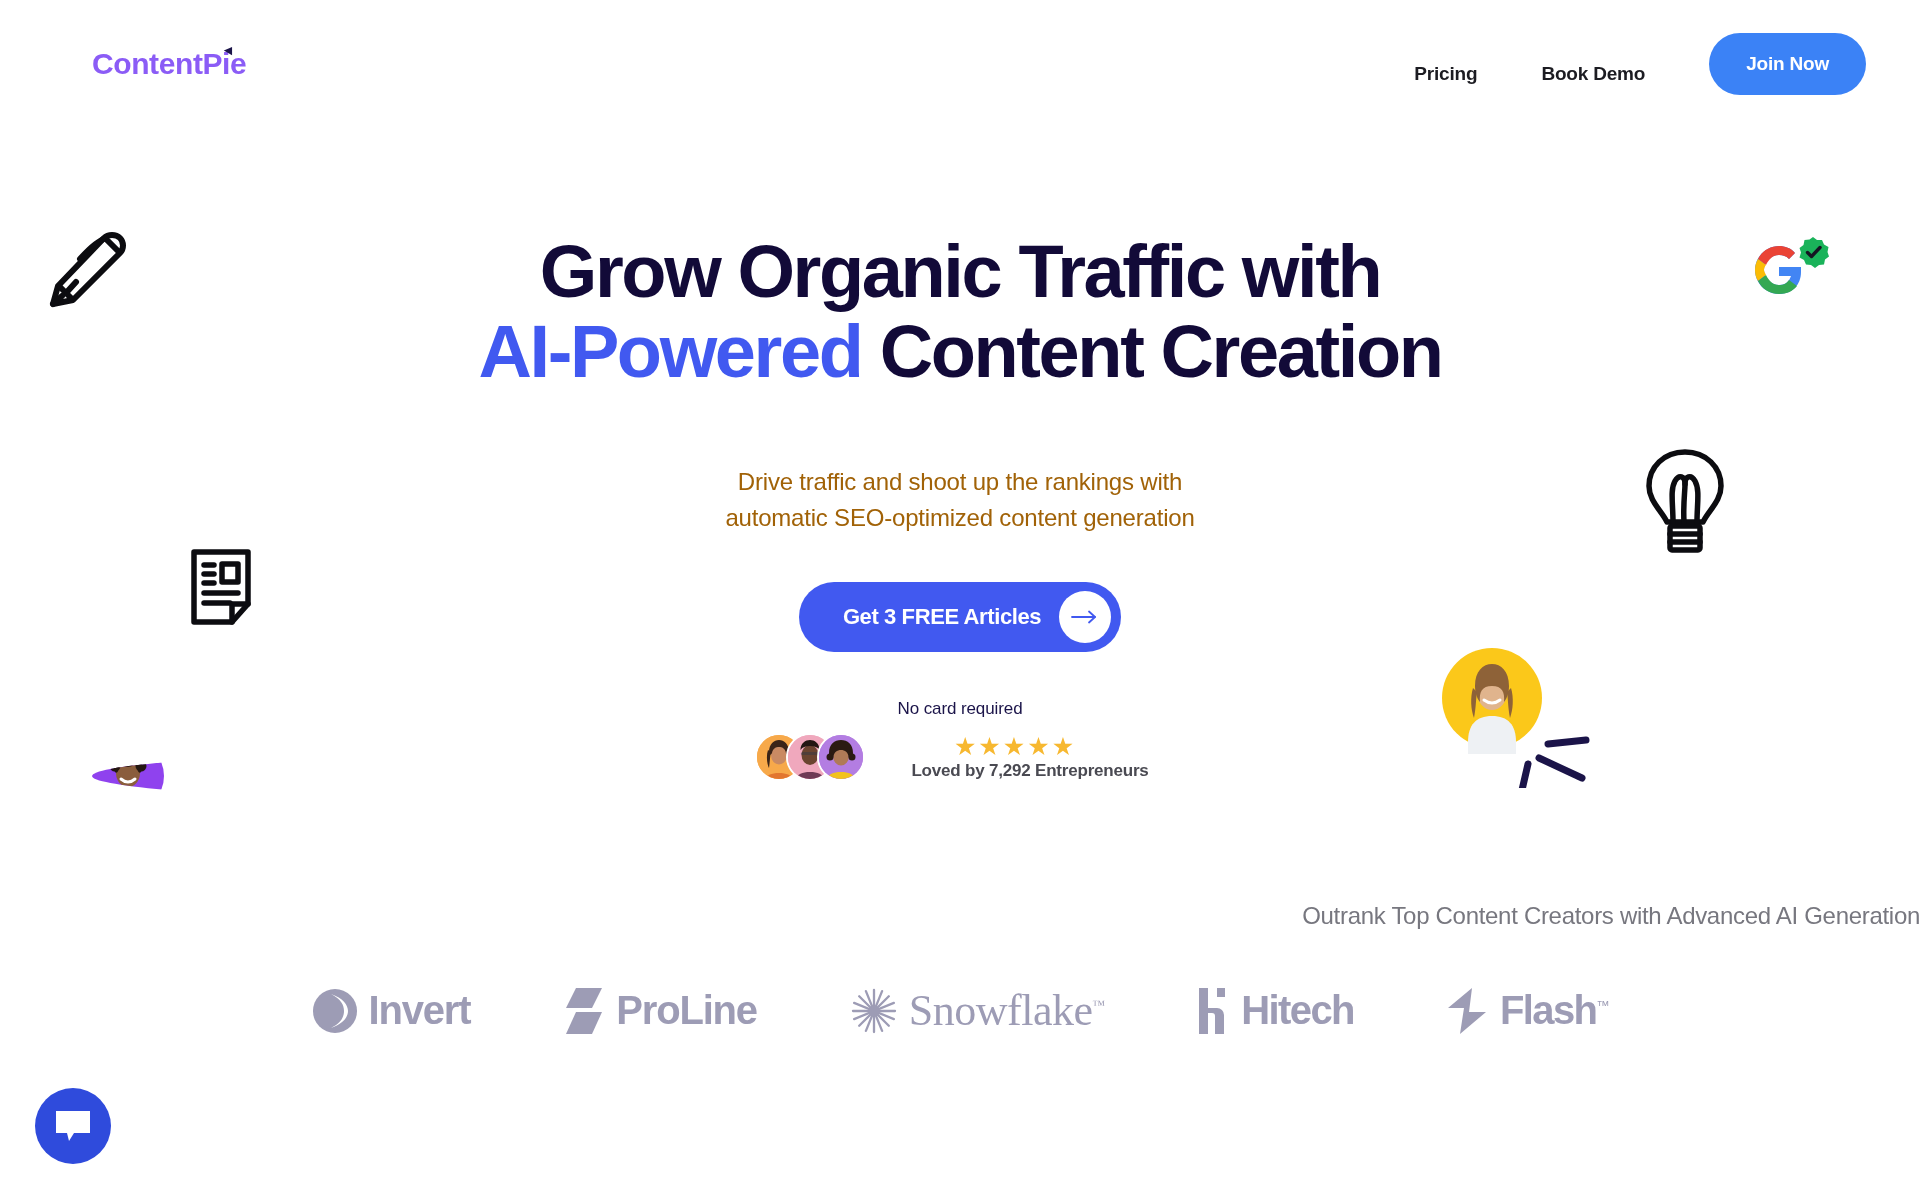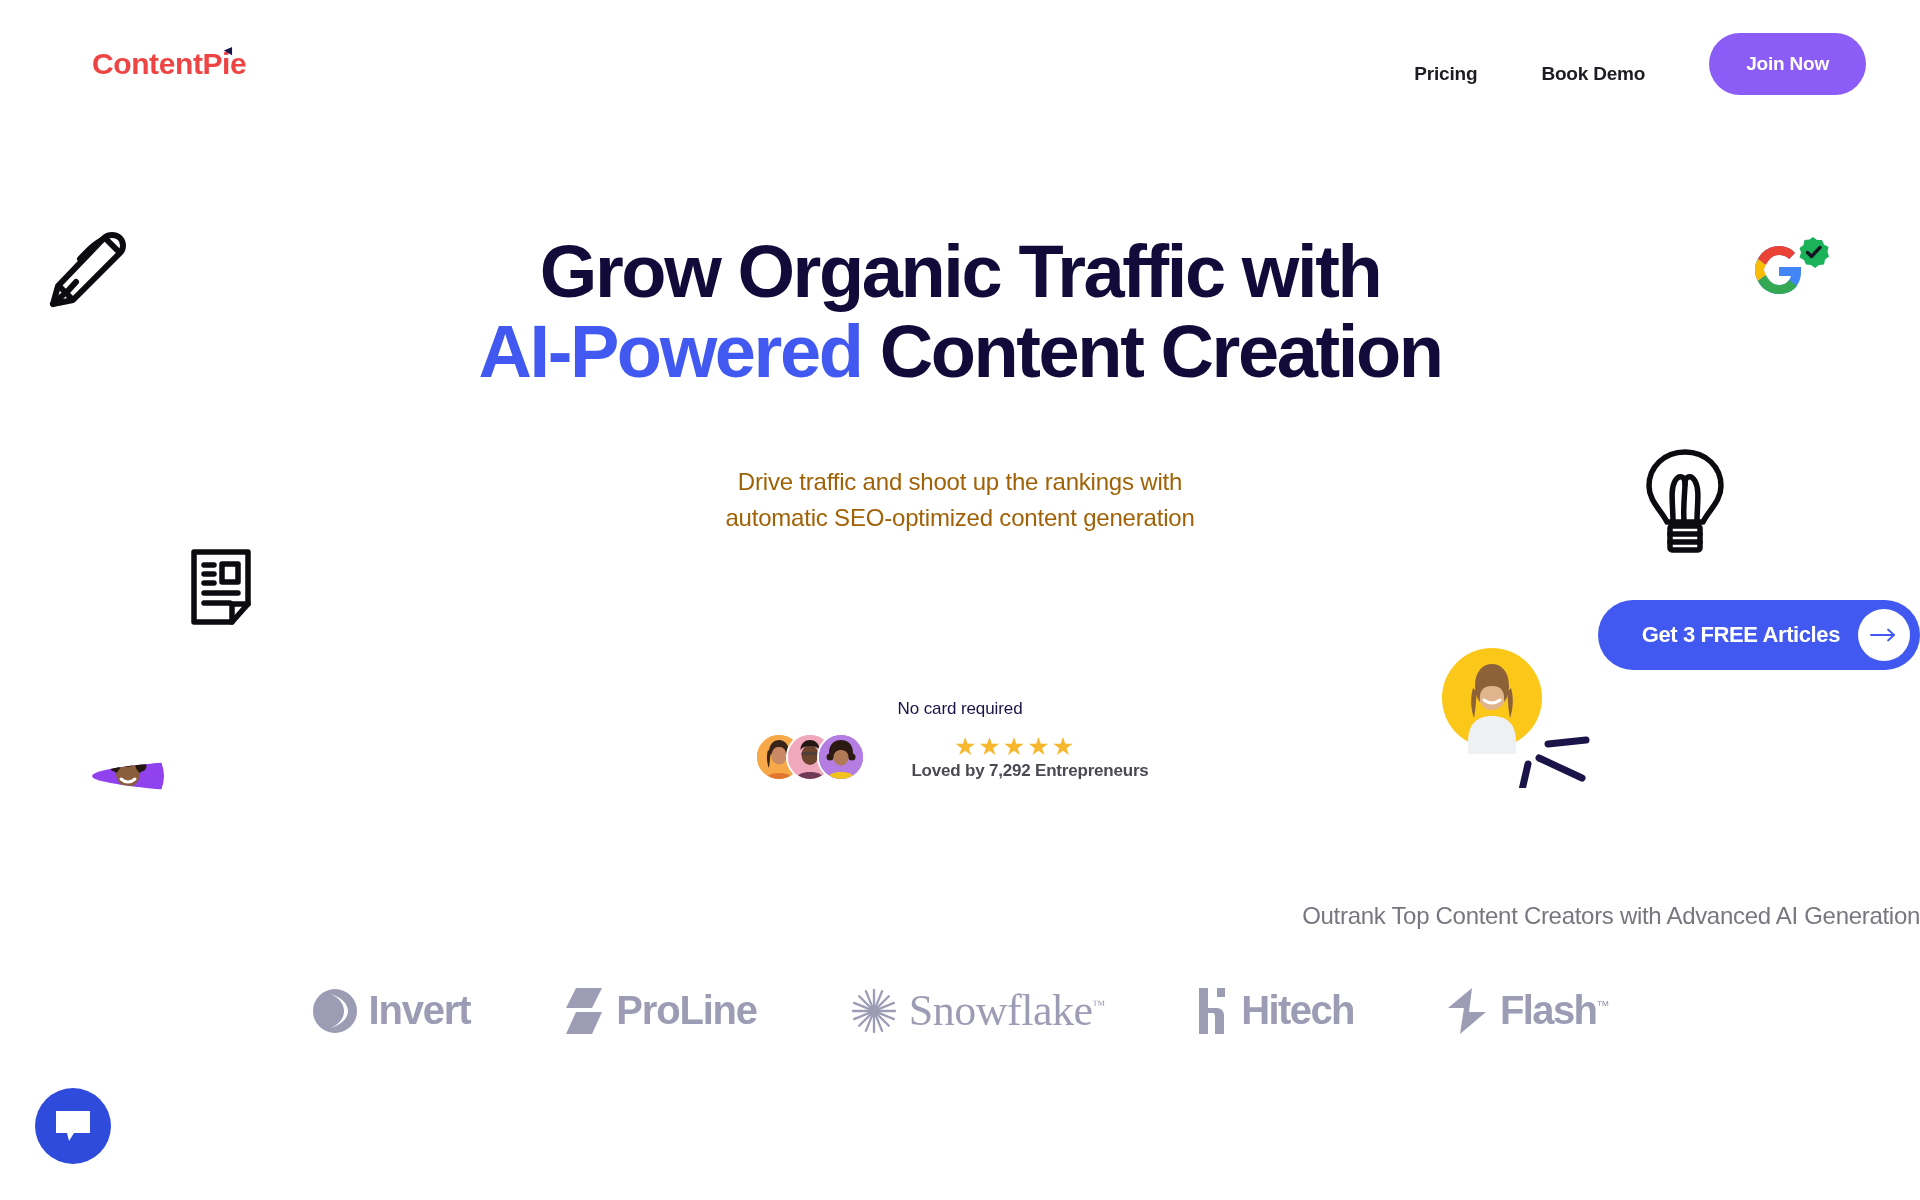--- a/index.html
+++ b/index.html
@@ -27,21 +27,21 @@
     align-items: center;
     justify-content: space-between;
     padding: 0 54px 0 92px;
   }
   .logo {
     display: flex;
     align-items: center;
     font-size: 30px;
     font-weight: 700;
     letter-spacing: -0.4px;
-    color: #ef4444;
+    color: #8b5cf6;
     position: relative;
   }
   .logo-text { position: relative; }
   .logo-pie {
     position: absolute;
     top: -1px;
     right: 13px;
     width: 11px;
     height: 11px;
   }
@@ -55,21 +55,21 @@
     font-weight: 600;
     color: #1c1c22;
     letter-spacing: -0.2px;
     padding: 10px 22px;
     cursor: pointer;
     white-space: nowrap;
   }
   .nav-link:first-child { margin-right: 20px; }
   .join-btn {
     margin-left: 42px;
-    background: #8b5cf6;
+    background: #3b82f6;
     color: #ffffff;
     font-size: 19px;
     font-weight: 700;
     letter-spacing: -0.2px;
     border: none;
     border-radius: 40px;
     padding: 20px 37px;
     cursor: pointer;
     font-family: "Liberation Sans", sans-serif;
   }
@@ -101,25 +101,25 @@
     width: 1920px;
     font-size: 24px;
     line-height: 1.48;
     font-weight: 400;
     color: #a16207;
     letter-spacing: -0.2px;
   }
 
   .cta-wrap {
     position: absolute;
-    top: 600px;
-    left: 0;
-    width: 1920px;
-    display: flex;
-    justify-content: flex-end;
+    top: 582px;
+    left: 0;
+    width: 1920px;
+    display: flex;
+    justify-content: center;
   }
   .cta-btn {
     display: flex;
     align-items: center;
     gap: 18px;
     background: #4159f0;
     border: none;
     border-radius: 50px;
     padding: 9px 10px 9px 44px;
     cursor: pointer;

